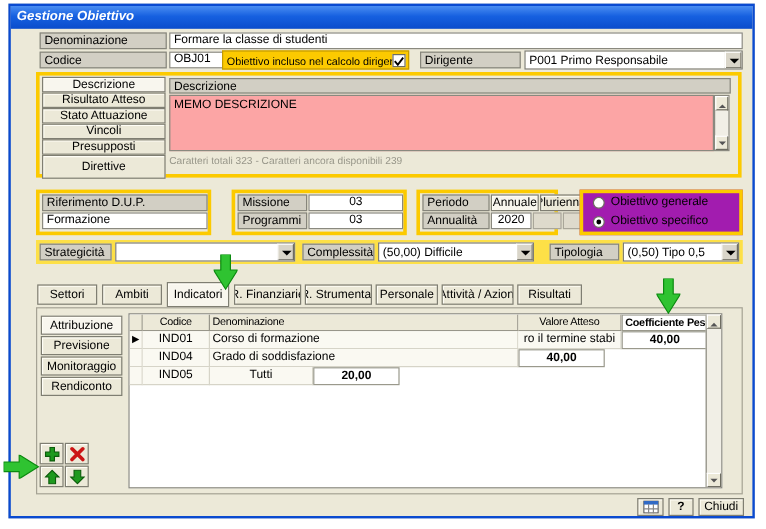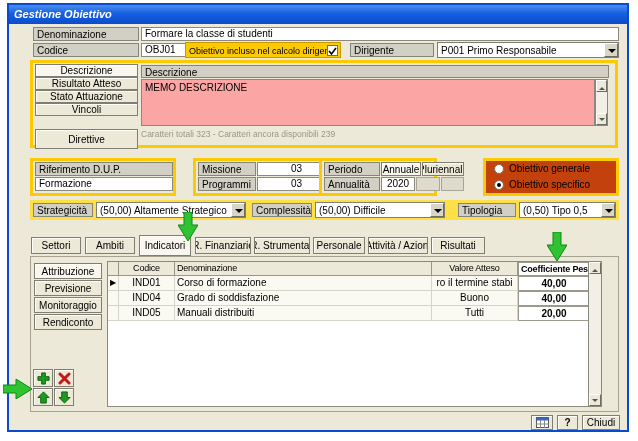--- a/index.html
+++ b/index.html
@@ -24,21 +24,21 @@
   .btn3d.sel { background:#f8f6ee; }
 
   .dd { position:absolute; background:#fff; border:1px solid #7f7e72; height:16px;
     font-size:10px; line-height:14px; padding:1px 16px 1px 3px; white-space:nowrap; overflow:hidden; }
   .dd .arr { position:absolute; right:0; top:0; bottom:0; width:14px; background:#d9d5c9;
     border:1px solid; border-color:#fff #6e6d62 #6e6d62 #fff; }
   .dd .arr::after { content:""; position:absolute; left:3px; top:5px;
     border:4px solid transparent; border-top-color:#000; }
 
   .goldframe { position:absolute; border:3px solid #fcca00; background:#ece9d8; }
-  .goldfill  { position:absolute; border:3px solid #fcca00; background:#c2410c; }
+  .goldfill  { position:absolute; border:3px solid #fcca00; background:#a21caf; }
   .hl { position:absolute; background:#fcca00; border:1px solid #c49a00; height:16px;
     font-size:9px; line-height:14px; padding:1px 16px 0 3px; white-space:nowrap; overflow:hidden; }
   .cb { position:absolute; right:2px; top:2px; width:11px; height:11px; background:#fff;
     border:1px solid #6e6d62; }
   .radio { position:absolute; width:10px; height:10px; border-radius:50%; background:#fff;
     border:1px solid #6e6d62; }
   .radio.on::after { content:""; position:absolute; left:2px; top:2px; width:4px; height:4px;
     border-radius:50%; background:#000; }
   .rlabel { position:absolute; font-size:10px; line-height:12px; white-space:nowrap; }
 
@@ -107,20 +107,21 @@
     <div class="dd" style="left:428px;top:18px;width:182px">
       <span>P001 Primo Responsabile</span>
       <span class="arr"></span>
     </div>
 
     <div class="goldframe" style="left:21px;top:36px;width:588px;height:88px">
       <div class="btn3d sel" style="left:2px;top:1px;width:103px;height:13px">Descrizione</div>
       <div class="btn3d" style="left:2px;top:14px;width:103px;height:13px">Risultato Atteso</div>
       <div class="btn3d" style="left:2px;top:27px;width:103px;height:13px">Stato Attuazione</div>
       <div class="btn3d" style="left:2px;top:40px;width:103px;height:13px">Vincoli</div>
+      <div class="btn3d" style="left:2px;top:53px;width:103px;height:13px">Presupposti</div>
       <div class="btn3d" style="left:2px;top:66px;width:103px;height:20px">Direttive</div>
 
       <div class="lbl" style="left:108px;top:2px;width:468px;height:13px">Descrizione</div>
       <div class="memo" style="left:108px;top:16px;width:454px;height:47px">MEMO DESCRIZIONE</div>
       <div class="sb" style="left:562px;top:16px;height:47px">
         <span class="sbtn up"></span>
         <span class="sbtn dn"></span>
       </div>
       <div class="counter" style="left:108px;top:66px">Caratteri totali 323 - Caratteri ancora disponibili 239</div>
     </div>
@@ -128,40 +129,39 @@
     <div class="goldframe" style="left:21px;top:134px;width:146px;height:38px">
       <div class="lbl" style="left:2px;top:1px;width:138px">Riferimento D.U.P.</div>
       <div class="inp" style="left:2px;top:16px;width:138px">Formazione</div>
     </div>
     <div class="goldframe" style="left:184px;top:134px;width:146px;height:38px">
       <div class="lbl" style="left:2px;top:1px;width:58px">Missione</div>
       <div class="inp ctr" style="left:61px;top:1px;width:79px">03</div>
       <div class="lbl" style="left:2px;top:16px;width:58px">Programmi</div>
       <div class="inp ctr" style="left:61px;top:16px;width:79px">03</div>
     </div>
-    <div class="goldframe" style="left:310px;top:134px;width:118px;height:38px">
+    <div class="goldframe" style="left:338px;top:134px;width:118px;height:38px">
       <div class="lbl" style="left:2px;top:1px;width:56px">Periodo</div>
       <div class="btn3d sel" style="left:59px;top:1px;width:40px;height:14px">Annuale</div>
       <div class="btn3d" style="left:100px;top:1px;width:42px;height:14px">Pluriennale</div>
       <div class="lbl" style="left:2px;top:16px;width:56px">Annualità</div>
       <div class="inp ctr" style="left:59px;top:16px;width:34px">2020</div>
       <div class="dis" style="left:94px;top:16px;width:24px"></div>
       <div class="dis" style="left:119px;top:16px;width:23px"></div>
     </div>
     <div class="goldfill" style="left:474px;top:134px;width:136px;height:38px">
       <span class="radio" style="left:8px;top:3px"></span>
       <span class="rlabel" style="left:23px;top:2px">Obiettivo generale</span>
       <span class="radio on" style="left:8px;top:19px"></span>
       <span class="rlabel" style="left:23px;top:18px">Obiettivo specifico</span>
     </div>
 
     <div class="strip" style="left:21px;top:176px;width:589px;height:20px">
       <div class="lbl" style="left:3px;top:3px;width:60px">Strategicità</div>
       <div class="dd" style="left:66px;top:2px;width:150px">
-        <span>(50,00) Altamente Strategico</span>
         <span class="arr"></span>
       </div>
       <div class="lbl" style="left:222px;top:3px;width:60px">Complessità</div>
       <div class="dd" style="left:285px;top:2px;width:130px">
         <span>(50,00) Difficile</span>
         <span class="arr"></span>
       </div>
       <div class="lbl" style="left:428px;top:3px;width:58px">Tipologia</div>
       <div class="dd" style="left:489px;top:2px;width:97px">
         <span>(0,50) Tipo 0,5</span>
@@ -196,27 +196,25 @@
           <div class="gc c0 marker">▶</div>
           <div class="gc c1">IND01</div>
           <div class="gc c2">Corso di formazione</div>
           <div class="gc c3">ro il termine stabi</div>
           <div class="gc c4">40,00</div>
         </div>
         <div class="grow">
           <div class="gc c0"></div>
           <div class="gc c1">IND04</div>
           <div class="gc c2">Grado di soddisfazione</div>
-          <div class="gc c3">Buono</div>
           <div class="gc c4">40,00</div>
         </div>
         <div class="grow">
           <div class="gc c0"></div>
           <div class="gc c1">IND05</div>
-          <div class="gc c2">Manuali distribuiti</div>
           <div class="gc c3">Tutti</div>
           <div class="gc c4">20,00</div>
         </div>
         <div class="sb" style="right:0;top:0;height:144px;border:none;border-left:1px solid #8a897f">
           <span class="sbtn up"></span>
           <span class="sbtn dn"></span>
         </div>
       </div>
 
       <div class="btn3d tbtn" style="left:2px;top:112px">

